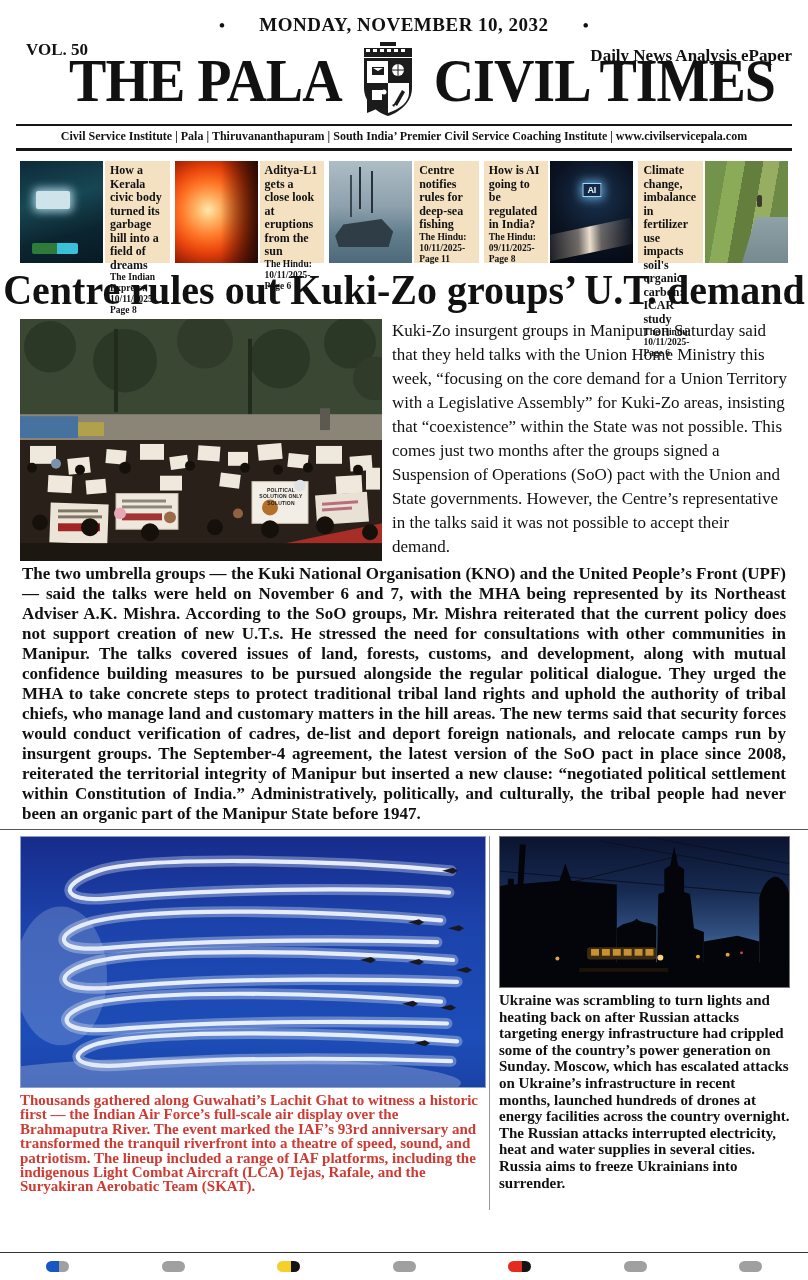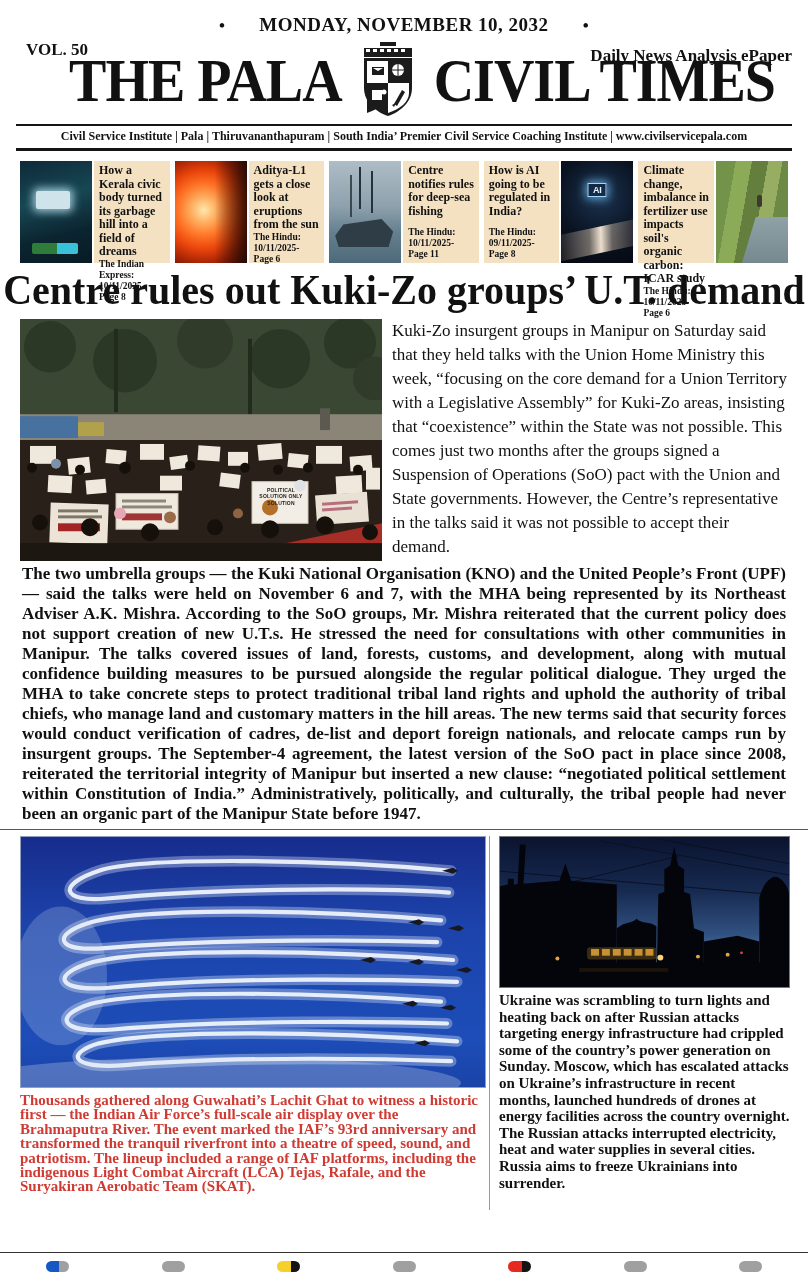--- a/index.html
+++ b/index.html
@@ -21,21 +21,21 @@
     margin-top:4px; height:80px;padding-left:36px; }
   .masthead-text { font-weight:700; font-size:56px; letter-spacing:-1px;
     transform:scaleY(1.08); white-space:nowrap; }
   .crest { width:64px; height:76px; flex:none; }
   .rule-thin { border-top:2px solid #151515; margin:4px 16px 0; }
   .tagline { text-align:center; font-weight:700; font-size:12px; padding:3px 0 4px; }
   .rule-thick { border-top:3.5px solid #151515; margin:0 16px; }
   
   .strip { display:flex; gap:5px; margin:10px 20px 0; height:102px; }
   .card { flex:1 1 0; min-width:0; display:flex; gap:2px; cursor:pointer; }
-  .thumb { width:72px; height:100%; flex:none; position:relative; overflow:hidden; }
+  .thumb { width:83px; height:100%; flex:none; position:relative; overflow:hidden; }
   .card-text { flex:1; min-width:0; background:#f4e1c2; padding:3px 4px 3px 5px;
     display:flex; flex-direction:column; }
   .card-headline { font-weight:700; font-size:12px; line-height:1.13; }
   .card-source { margin-top:auto; font-weight:700; font-size:9.5px; line-height:1.15; }
   
   .thumb-park { background:linear-gradient(165deg,#0e2a38 0%,#174754 38%,#0b2530 70%,#081a24 100%); }
   .thumb-park::before { content:""; position:absolute; left:16px; top:30px; width:34px; height:18px;
     background:#cfe3ea; border-radius:2px; box-shadow:0 0 9px 3px rgba(180,220,235,.85); }
   .thumb-park::after { content:""; position:absolute; left:12px; bottom:9px; width:46px; height:11px;
     border-radius:2px; background:linear-gradient(90deg,#2f7c3a 0 55%,#39c1d9 55%); }

